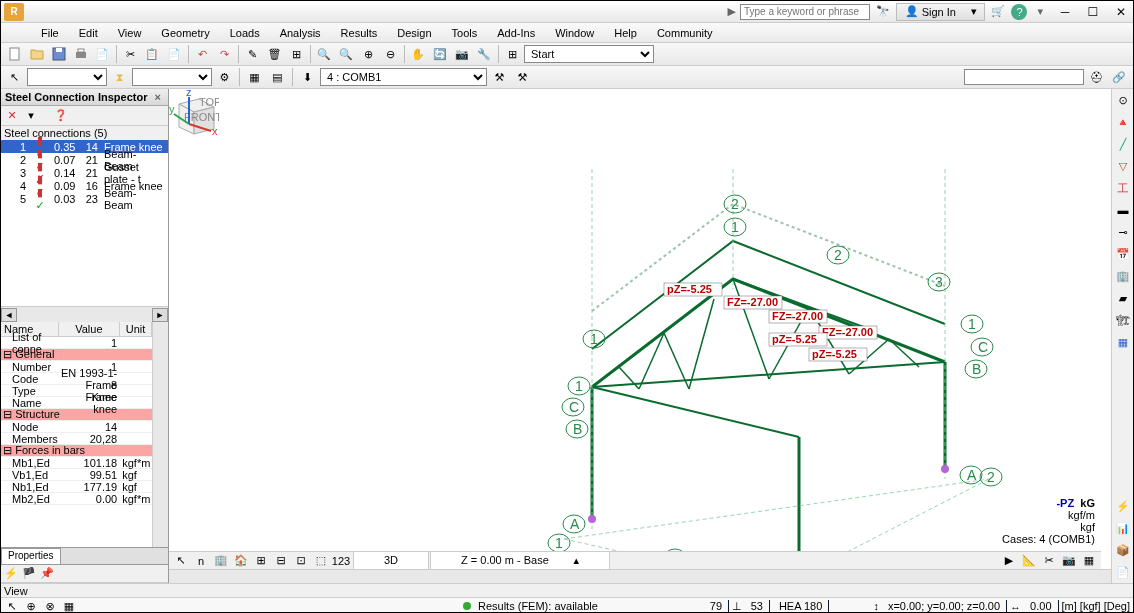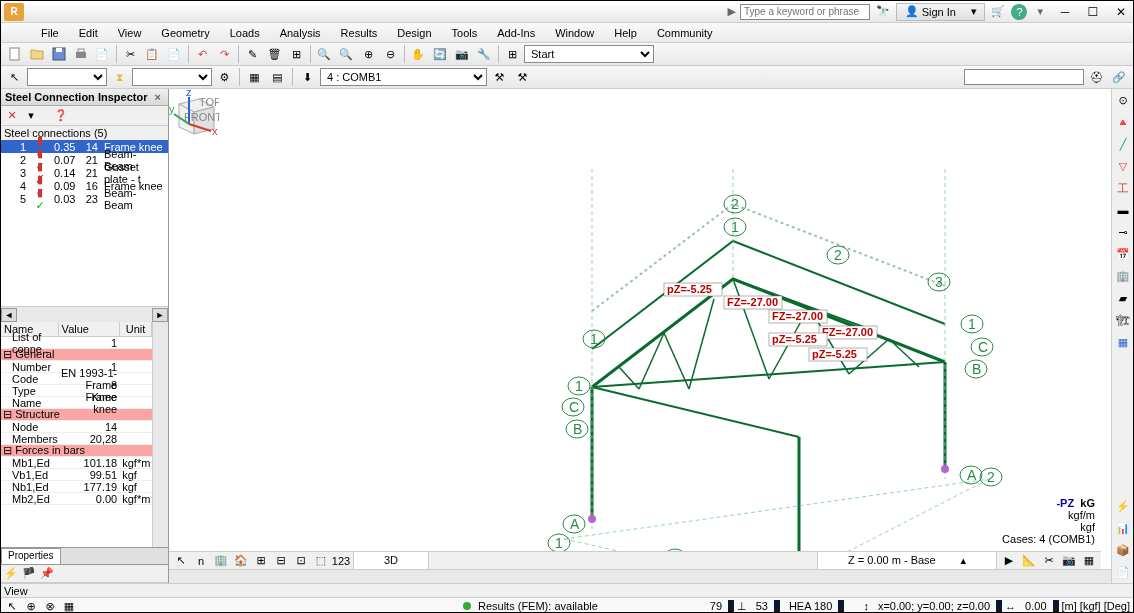--- a/index.html
+++ b/index.html
@@ -48,43 +48,43 @@
 
 .scrollbar-h{height:16px;background:#e8e8e8;border-top:1px solid #ccc;display:flex;align-items:center}
 .scroll-btn{width:16px;height:14px;background:#ddd;border:1px solid #999;cursor:pointer;display:flex;align-items:center;justify-content:center;font-size:9px}
 
 .tab-strip{height:18px;display:flex;background:#e0e0e0;border-top:1px solid #999;border-bottom:1px solid #999}
 .tab{padding:1px 6px;background:#fff;border:1px solid #999;border-bottom:none;font-size:10px;cursor:pointer}
 
 .prop-table{flex:1;background:#fff;overflow:auto;font-size:10px}
 .prop-head{display:flex;background:#f0f0f0;border-bottom:1px solid #ccc}
 .prop-head div{padding:1px 3px;border-right:1px solid #ccc}
-.ph-name{width:58px}.ph-val{width:62px;}.ph-unit{width:32px;text-align:center}
+.ph-name{width:58px}.ph-val{width:62px;text-align:center}.ph-unit{width:32px;text-align:center}
 .prop-row{display:flex;border-bottom:1px solid #eee;height:12px;align-items:center}
 .prop-row.grp{background:#fca5a5}
 .prop-row .pn{width:58px;padding-left:11px}
 .prop-row .pv{width:62px;text-align:right;padding-right:3px}
 .prop-row .pu{width:32px;padding-left:2px}
 .prop-tools{height:18px;border-bottom:1px solid #ccc;display:flex;align-items:center;gap:2px;padding:0 2px}
 
 .viewport{flex:1;position:relative;background:#fff;overflow:hidden}
 .viewport svg{position:absolute;top:0;left:0}
 .view-cube{position:absolute;top:8px;right:48px;width:50px;height:50px}
 .right-toolbar{position:absolute;top:0;right:0;width:22px;display:flex;flex-direction:column;background:#f0f0f0;border-left:1px solid #ccc;height:100%}
 .rt-tool{width:22px;height:22px;display:flex;align-items:center;justify-content:center;cursor:pointer}
 
 .viewport-bottom{position:absolute;bottom:14px;left:0;right:32px;height:18px;display:flex;align-items:center;background:#f0f0f0;border-top:1px solid #ccc;font-size:10px}
 .vb-tools{display:flex;gap:2px;padding:0 3px}
 .vb-tool{width:18px;height:16px;cursor:pointer;display:flex;align-items:center;justify-content:center;border:1px solid transparent}
-.vb-center{flex:1;display:flex;justify-content:space-between;gap:1px}
+.vb-center{flex:1;display:flex;justify-content:flex-start;gap:1px}
 .vb-info{padding:2px 30px;border:1px solid #ccc;background:#fff}
 
 .axis-gizmo{position:absolute;bottom:50px;left:20px}
 .load-legend{position:absolute;bottom:38px;right:38px;text-align:right;font-size:12px}
-.status-item{padding:0 6px;border-right:6px solid #0f172a}
+.status-item{padding:0 6px;border-right:1px solid #0f172a}
 .status-dot{width:8px;height:8px;border-radius:50%;background:#3a3;margin-right:4px}
 
 .bottombar{height:14px;background:#f0f0f0;border-top:1px solid #ccc;display:flex;align-items:center;padding:0 3px;font-size:10px}
 .status2{height:17px;background:#f8f8f8;border-top:1px solid #ccc;display:flex;align-items:center;padding:0 3px;font-size:10px;gap:3px}
 
 .node-label{fill:#2a8a4a;font-size:14px;font-family:Arial}
 .node-circle{fill:none;stroke:#2a8a4a;stroke-width:1}
 .load-text{fill:#b00;font-size:11px;font-weight:bold}
 .load-box{fill:#fff;stroke:#666;stroke-width:0.5}
 .col-scroll{width:16px;background:#e8e8e8;border-left:1px solid #ccc}

